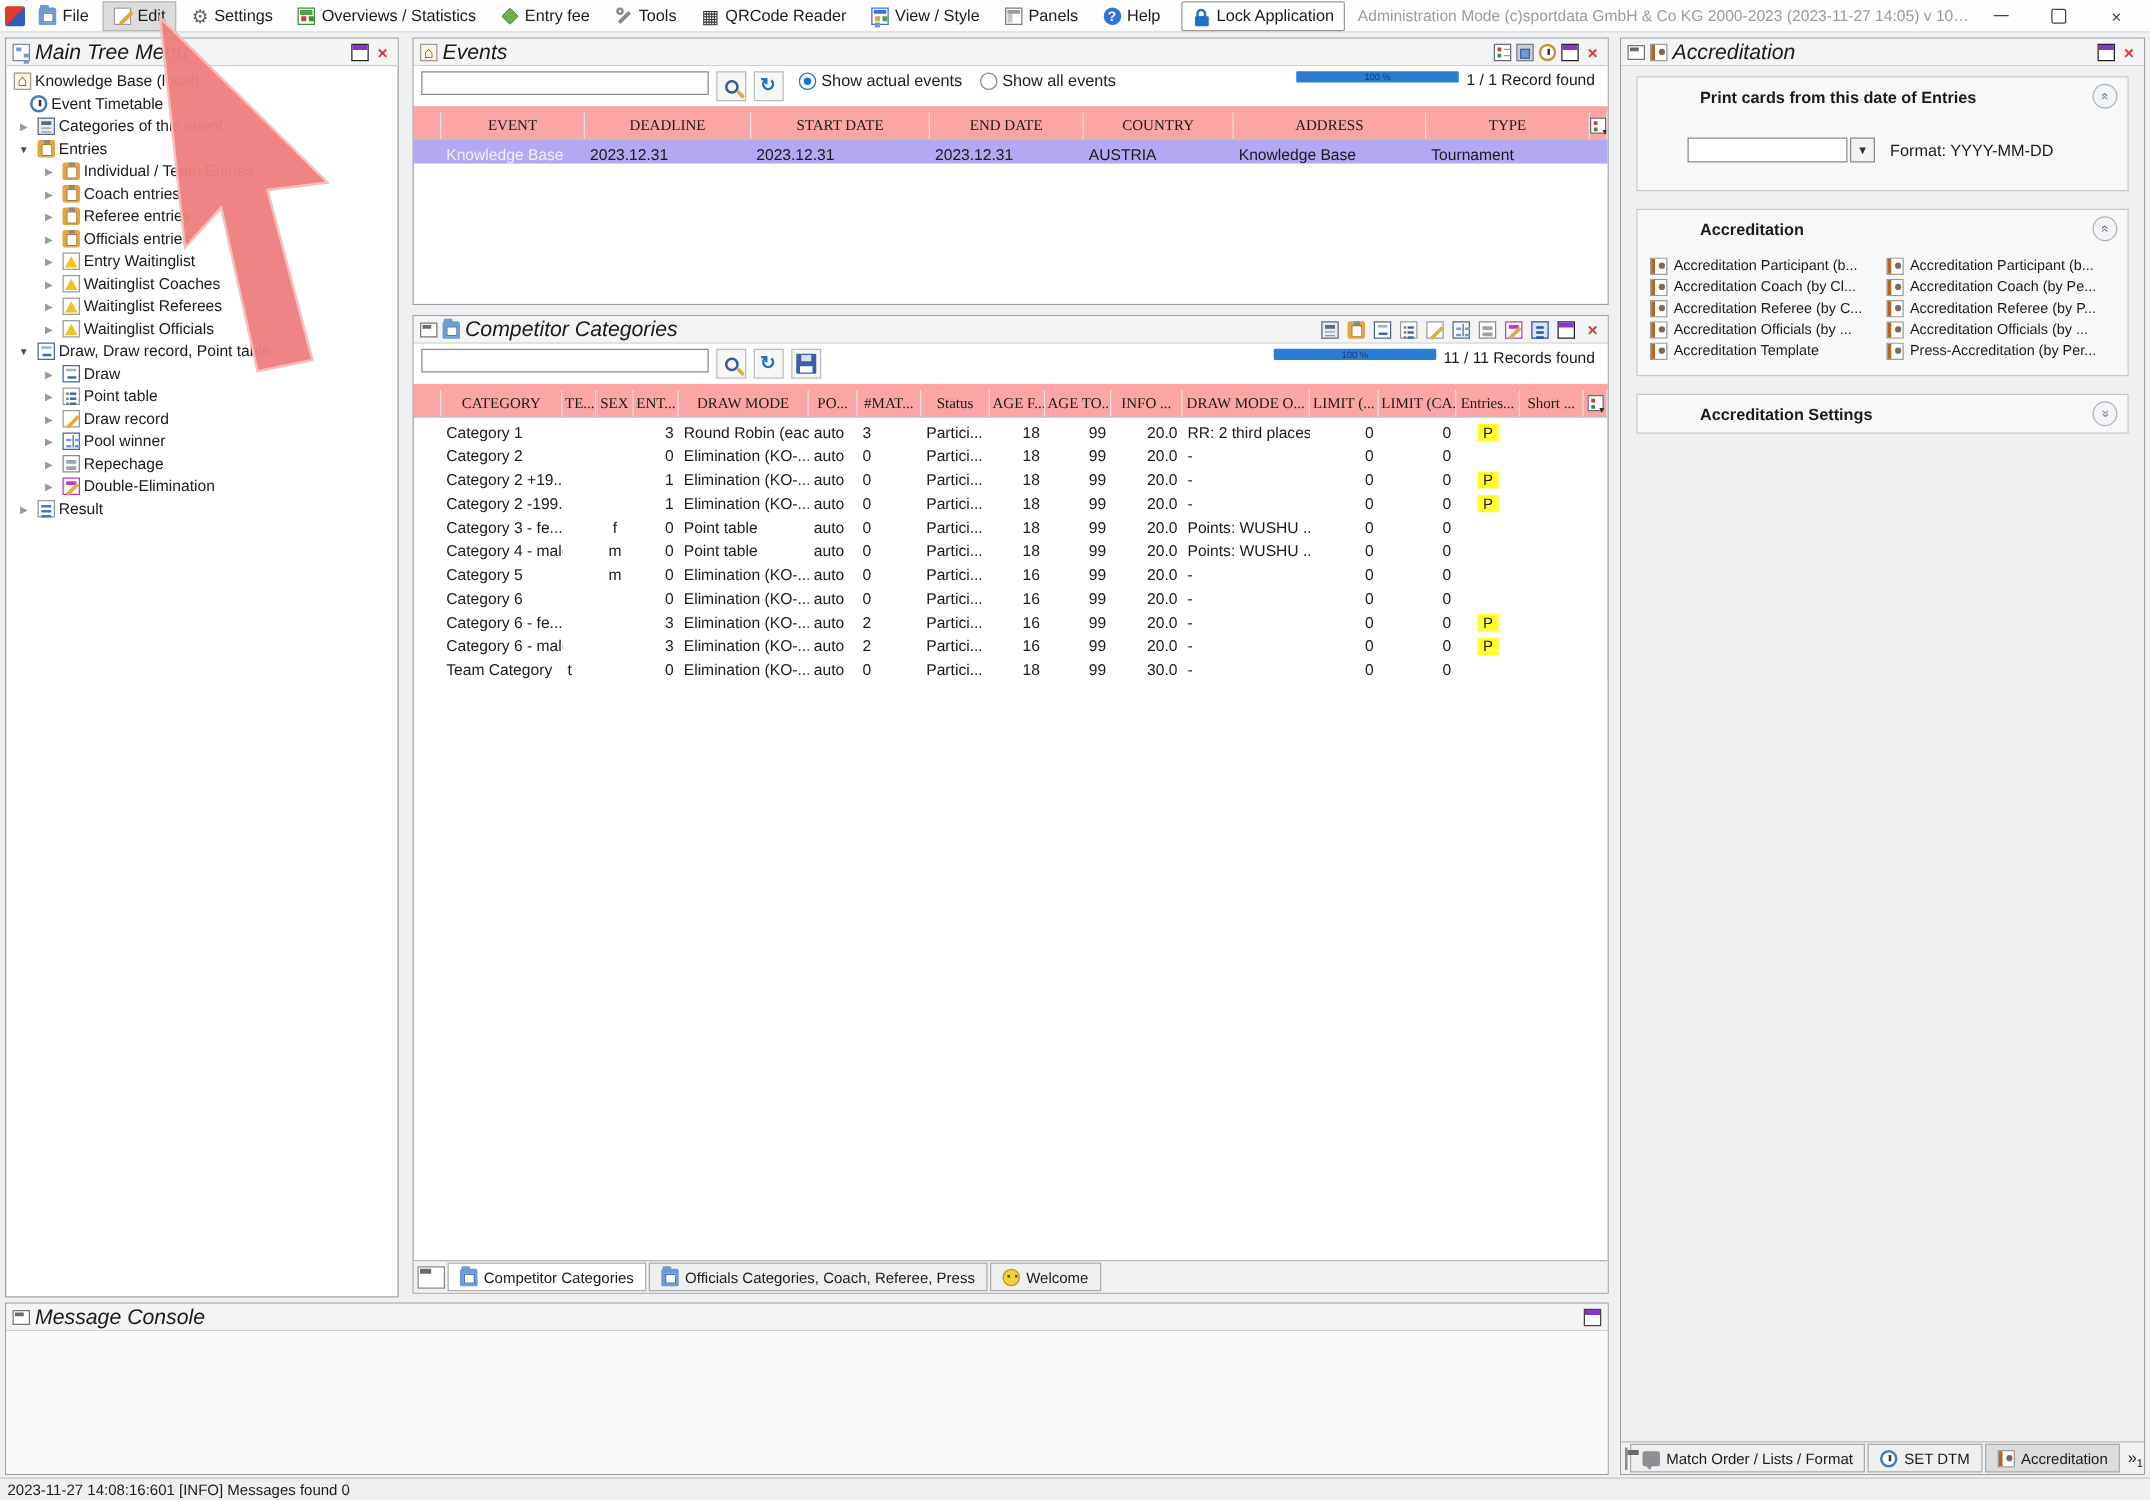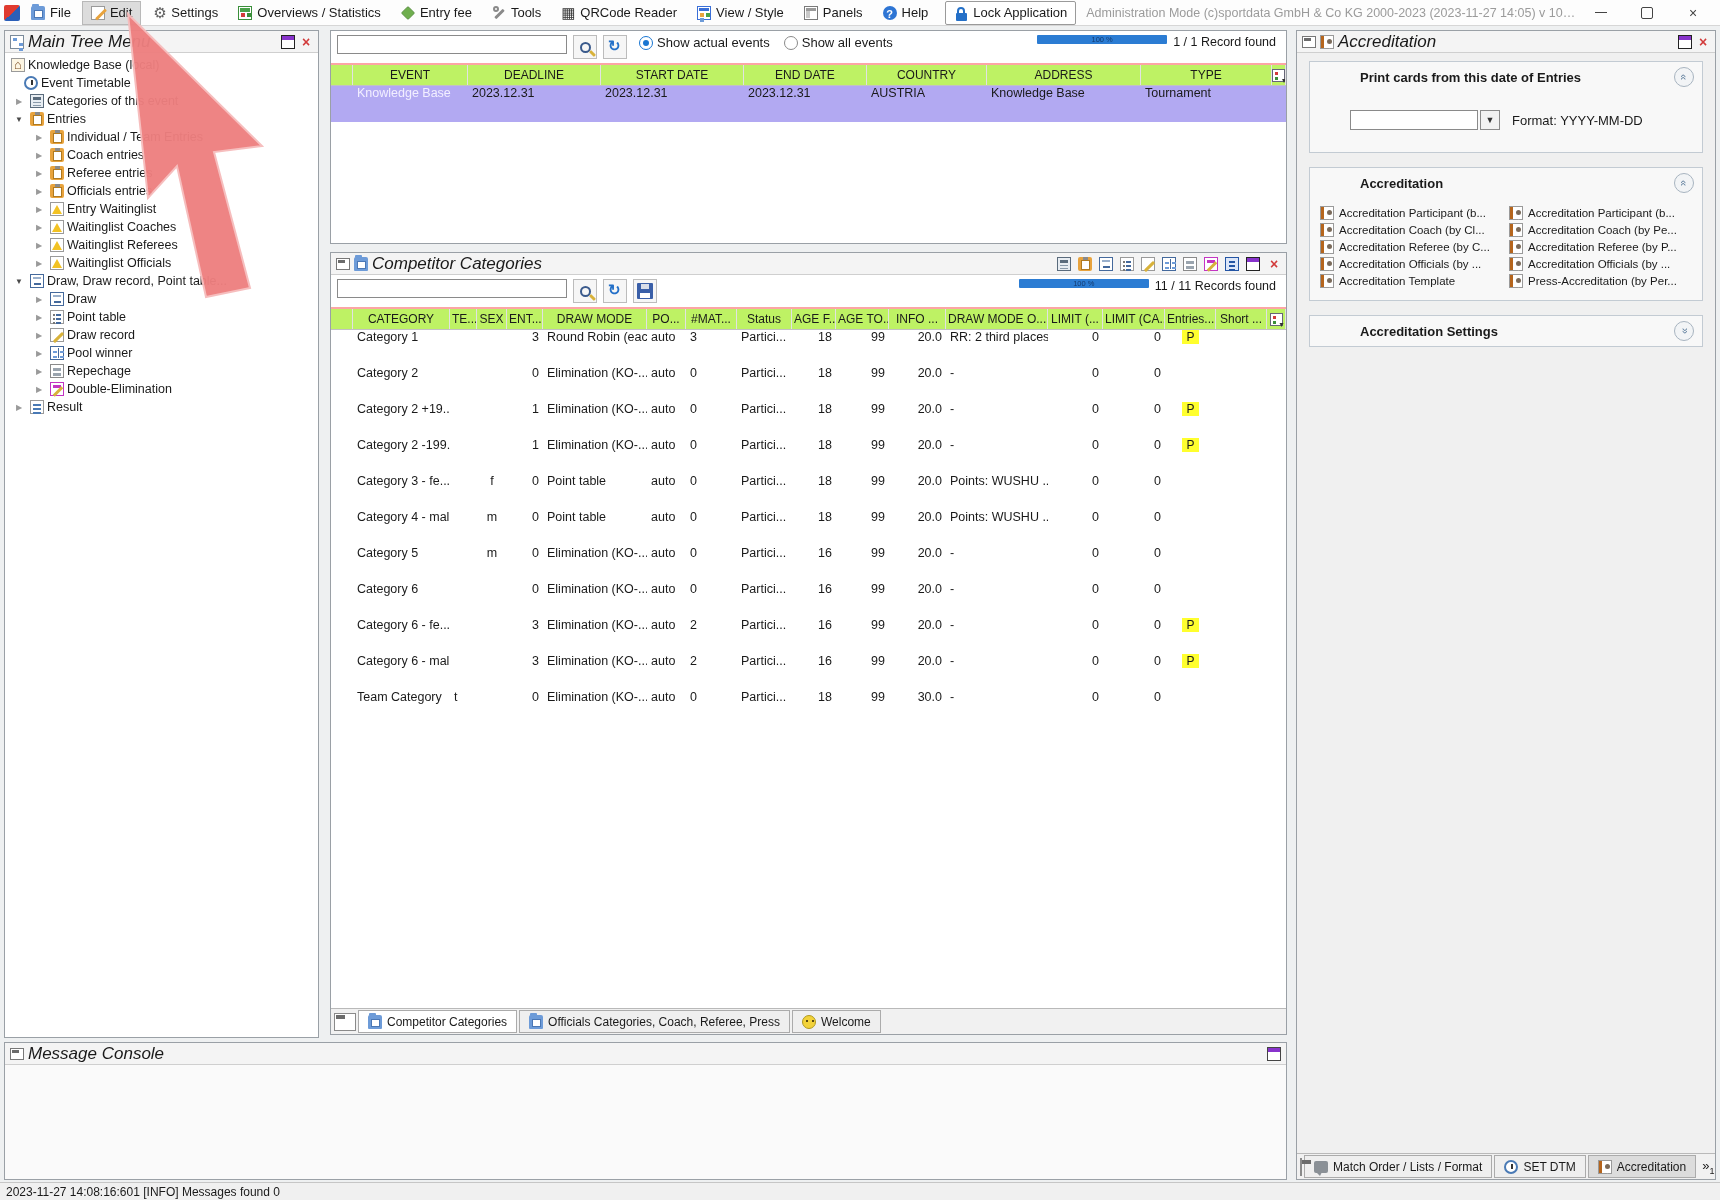--- a/index.html
+++ b/index.html
@@ -26,23 +26,23 @@
   .progress{width:130px;height:9px;background:#2b7cd3;border-radius:1px;position:relative;}
   .progress span{position:absolute;left:0;right:0;top:0;font-size:7.5px;text-align:center;color:#143a6e;line-height:9px;}
   .records{font-size:12.5px;white-space:nowrap;padding-right:4px;}
   
   .radio-group{display:flex;align-items:center;gap:4px;}
   .radio{width:14px;height:14px;border:1px solid #8a8a8a;border-radius:50%;background:#fff;position:relative;box-sizing:border-box;}
   .radio.sel{border-color:#1976d2;}
   .radio.sel::after{content:"";position:absolute;left:3px;top:3px;width:6px;height:6px;border-radius:50%;background:#1976d2;}
   
   .tbl{display:flex;flex-direction:column;overflow:hidden;flex:1;}
-  .thead{display:flex;background:#bef264;border-bottom:1px solid #c2c2c2;border-top:2px solid #fca5a5;}
+  .thead{display:flex;background:#fca5a5;border-bottom:1px solid #c2c2c2;border-top:5px solid #fca5a5;font-family:Liberation Serif, serif;}
   .th{font-size:12px;text-align:center;padding:3px 2px;border-right:1px solid #e2e2e2;white-space:nowrap;overflow:hidden;box-sizing:border-box;}
-  .trow{display:flex;height:36px;align-items:flex-start;}
+  .trow{display:flex;height:19px;align-items:flex-end;}
   .td{font-size:12.5px;padding:0 4px;white-space:nowrap;overflow:hidden;box-sizing:border-box;}
   .td.r{text-align:right;} .td.c{text-align:center;}
   .trow.selected{background:#b2a9f2;}
   .badge{background:#ffff2e;padding:0 4px;font-size:12px;}
   .chooser{width:18px;display:flex;align-items:center;justify-content:center;}
   
   .tree{flex:1;overflow:hidden;padding-top:3px;}
   .tree-row{display:flex;align-items:center;height:18px;gap:3px;}
   .tw{width:16px;min-width:16px;text-align:center;font-size:8px;color:#9a9a9a;}
   .tw.exp{color:#4a4a4a;}
@@ -339,20 +339,30 @@
         </div>
         <div class="tree-row" style="padding-left: 6px;">
           <span class="tw">▶</span>
           <span class="ic ic14 ic-result"></span>
           <span class="tree-label">Result</span>
         </div>
       </div>
   </div>
 
   <div class="panel" style="left:330px;top:30px;width:957px;height:214px;">
+    <div class="phead">
+      <span class="ic ic14 ic-home"></span>
+      <span class="ptitle">Events</span>
+      <span class="spacer"></span>
+      <span class="ic ic14 ic-eform"></span>
+      <span class="ic ic14 ic-print"></span>
+      <span class="ic ic14 ic-clock ic-clock-gold"></span>
+      <span class="ic ic14 ic-max"></span>
+      <span class="ic ic14 ic-x"></span>
+    </div>
     <div class="toolrow">
       <input class="search-input" value="" style="">
       <span class="tool-btn">
           <span class="ic ic-mag"></span>
         </span>
       <span class="tool-btn">
           <span class="ic ic-refresh"></span>
         </span>
       <span class="radio-group" style="margin-left:6px;">
         <span class="radio sel"></span>

